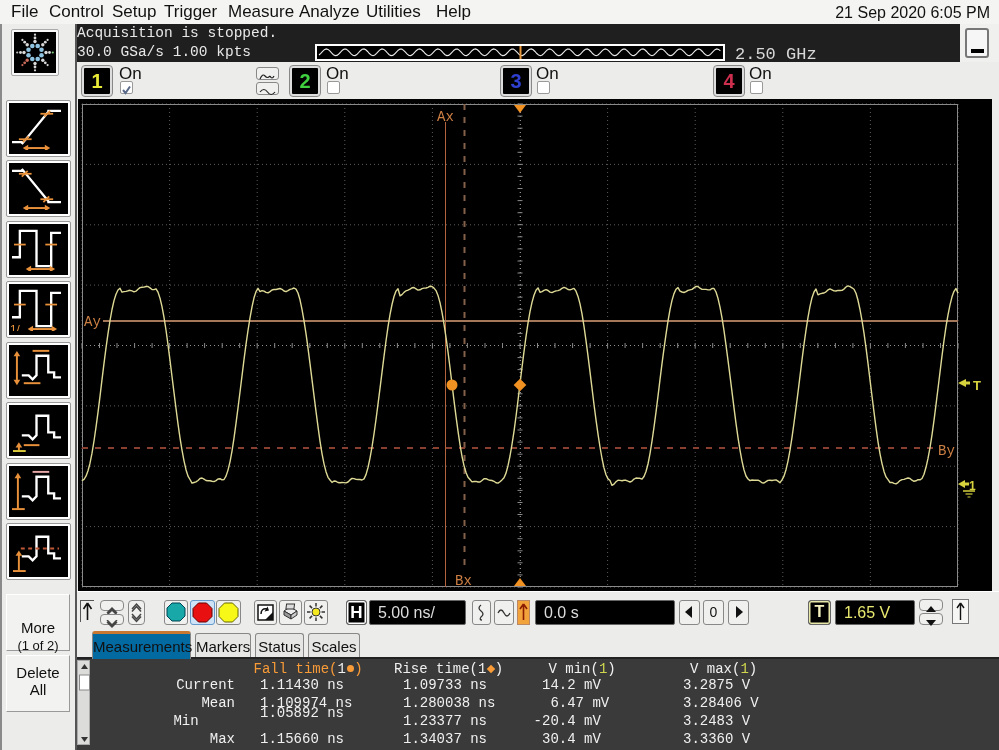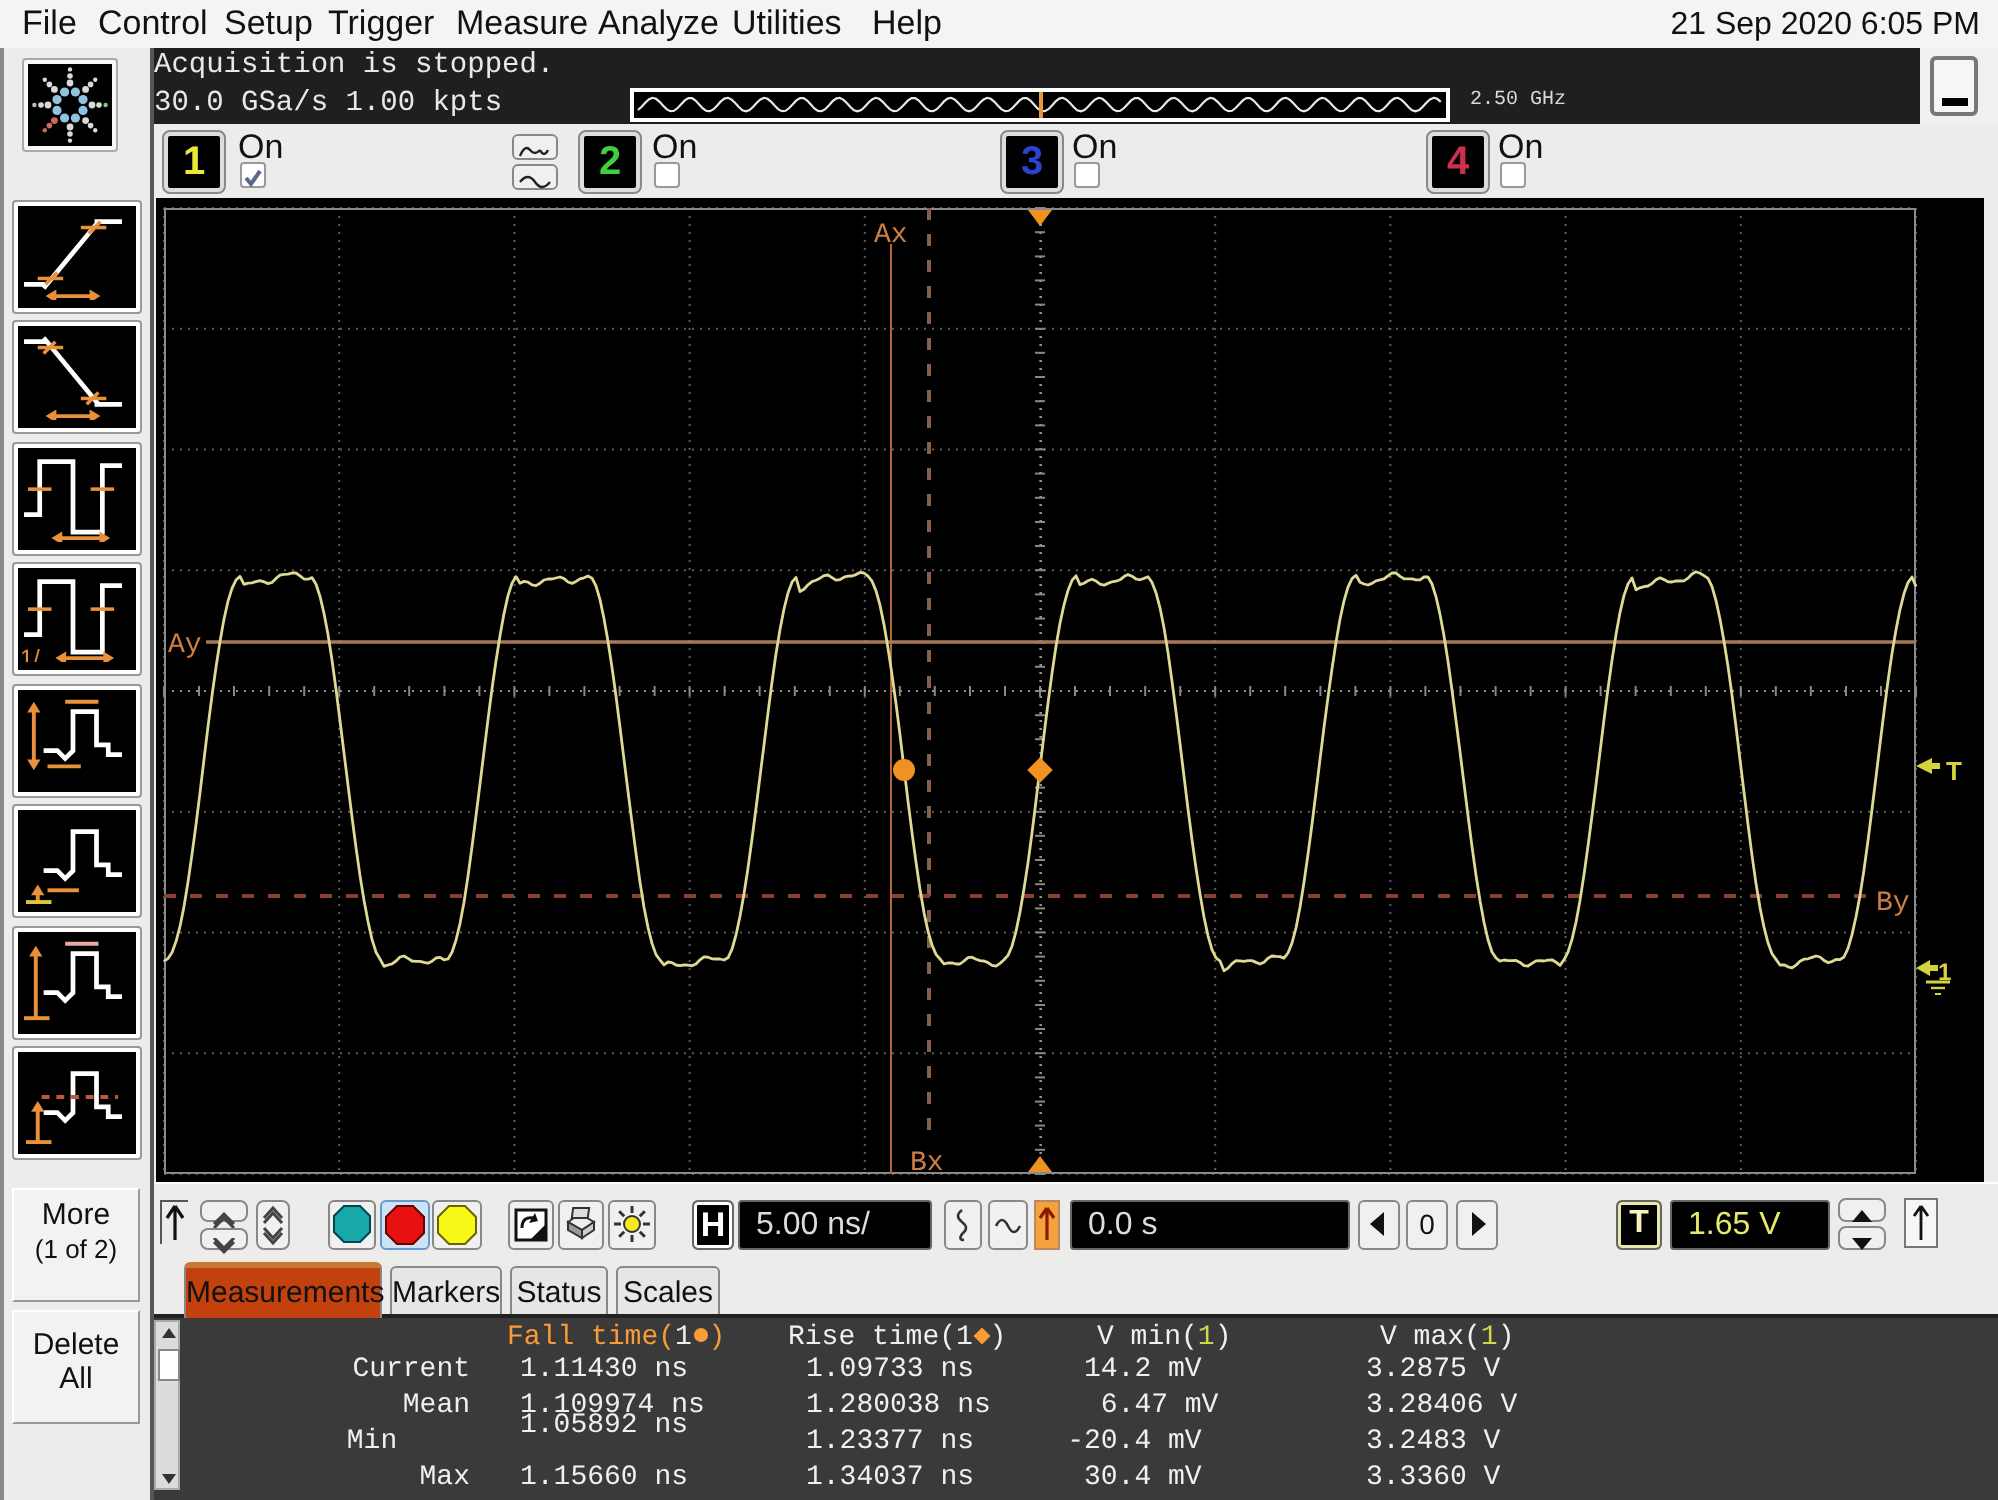--- a/index.html
+++ b/index.html
@@ -150,32 +150,32 @@
         <polygon points="9,7 5.6,12.5 12.4,12.5" fill="#e8913a"></polygon>
         <line x1="3" y1="44" x2="16" y2="44" stroke="#e8913a" stroke-width="2"></line>
       </svg></div>
   <div class="sbtn" style="top:524px;height:55px"><svg width="55" height="47" viewBox="0 0 56 48">
         <path d="M13 31 H20 L24 35 L28 31 V11 H40 V28 H46 V33 H53" stroke="#fff" stroke-width="2.4" fill="none"></path>
         <line x1="12" y1="23" x2="51" y2="23" stroke="#c05838" stroke-width="2" stroke-dasharray="4 3.5"></line>
         <line x1="10" y1="29" x2="10" y2="46" stroke="#e8913a" stroke-width="2"></line>
         <polygon points="10,25 6.6,30.5 13.4,30.5" fill="#e8913a"></polygon>
         <line x1="4" y1="46" x2="17" y2="46" stroke="#e8913a" stroke-width="2"></line>
       </svg></div>
-  <div class="gbtn" style="top:594px;height:57px;padding-top:4px;font-size:15px">More<br><span style="font-size:13px">(1 of 2)</span></div>
+  <div class="gbtn" style="top:594px;height:57px;padding-top:24px;font-size:15px">More<br><span style="font-size:13px">(1 of 2)</span></div>
   <div class="gbtn" style="top:655px;height:57px;padding-top:8px;font-size:15px">Delete<br>All</div>
 
   <div id="statusbar" class="abs">
     <div class="abs mono" style="left:0px;top:1px;font-size:14.5px;letter-spacing:0">Acquisition is stopped.</div>
     <div class="abs mono" style="left:0px;top:20px;font-size:14.5px">30.0 GSa/s  1.00 kpts</div>
     <svg class="abs" style="left:238px;top:20px" width="410" height="17" viewBox="315 44 410 17">
 <rect x="315" y="44" width="410" height="17" fill="#000" stroke="#fff" stroke-width="4"></rect>
 <path d="M319.0 55.0 L320.8 53.4 L322.6 51.4 L324.4 49.7 L326.2 48.9 L328.0 49.4 L329.8 50.9 L331.6 52.9 L333.4 54.7 L335.2 55.6 L337.0 55.4 L338.8 54.0 L340.6 52.1 L342.4 50.2 L344.2 49.0 L346.0 49.1 L347.8 50.3 L349.6 52.2 L351.4 54.2 L353.2 55.5 L355.0 55.6 L356.8 54.6 L358.6 52.7 L360.4 50.7 L362.2 49.3 L364.0 48.9 L365.8 49.8 L367.6 51.5 L369.4 53.5 L371.2 55.1 L373.0 55.7 L374.8 55.0 L376.6 53.4 L378.4 51.4 L380.2 49.7 L382.0 48.9 L383.8 49.4 L385.6 50.9 L387.4 52.9 L389.2 54.7 L391.0 55.6 L392.8 55.4 L394.6 54.0 L396.4 52.1 L398.2 50.2 L400.0 49.0 L401.8 49.1 L403.6 50.3 L405.4 52.2 L407.2 54.2 L409.0 55.5 L410.8 55.6 L412.6 54.6 L414.4 52.7 L416.2 50.7 L418.0 49.3 L419.8 48.9 L421.6 49.8 L423.4 51.5 L425.2 53.5 L427.0 55.1 L428.8 55.7 L430.6 55.0 L432.4 53.4 L434.2 51.4 L436.0 49.7 L437.8 48.9 L439.6 49.4 L441.4 50.9 L443.2 52.9 L445.0 54.7 L446.8 55.6 L448.6 55.4 L450.4 54.0 L452.2 52.1 L454.0 50.2 L455.8 49.0 L457.6 49.1 L459.4 50.3 L461.2 52.2 L463.0 54.2 L464.8 55.5 L466.6 55.6 L468.4 54.6 L470.2 52.7 L472.0 50.7 L473.8 49.3 L475.6 48.9 L477.4 49.8 L479.2 51.5 L481.0 53.5 L482.8 55.1 L484.6 55.7 L486.4 55.0 L488.2 53.4 L490.0 51.4 L491.8 49.7 L493.6 48.9 L495.4 49.4 L497.2 50.9 L499.0 52.9 L500.8 54.7 L502.6 55.6 L504.4 55.4 L506.2 54.0 L508.0 52.1 L509.8 50.2 L511.6 49.0 L513.4 49.1 L515.2 50.3 L517.0 52.2 L518.8 54.2 L520.6 55.5 L522.4 55.6 L524.2 54.6 L526.0 52.7 L527.8 50.7 L529.6 49.3 L531.4 48.9 L533.2 49.8 L535.0 51.5 L536.8 53.5 L538.6 55.1 L540.4 55.7 L542.2 55.0 L544.0 53.4 L545.8 51.4 L547.6 49.7 L549.4 48.9 L551.2 49.4 L553.0 50.9 L554.8 52.9 L556.6 54.7 L558.4 55.6 L560.2 55.4 L562.0 54.0 L563.8 52.1 L565.6 50.2 L567.4 49.0 L569.2 49.1 L571.0 50.3 L572.8 52.2 L574.6 54.2 L576.4 55.5 L578.2 55.6 L580.0 54.6 L581.8 52.7 L583.6 50.7 L585.4 49.3 L587.2 48.9 L589.0 49.8 L590.8 51.5 L592.6 53.5 L594.4 55.1 L596.2 55.7 L598.0 55.0 L599.8 53.4 L601.6 51.4 L603.4 49.7 L605.2 48.9 L607.0 49.4 L608.8 50.9 L610.6 52.9 L612.4 54.7 L614.2 55.6 L616.0 55.4 L617.8 54.0 L619.6 52.1 L621.4 50.2 L623.2 49.0 L625.0 49.1 L626.8 50.3 L628.6 52.2 L630.4 54.2 L632.2 55.5 L634.0 55.6 L635.8 54.6 L637.6 52.7 L639.4 50.7 L641.2 49.3 L643.0 48.9 L644.8 49.8 L646.6 51.5 L648.4 53.5 L650.2 55.1 L652.0 55.7 L653.8 55.0 L655.6 53.4 L657.4 51.4 L659.2 49.7 L661.0 48.9 L662.8 49.4 L664.6 50.9 L666.4 52.9 L668.2 54.7 L670.0 55.6 L671.8 55.4 L673.6 54.0 L675.4 52.1 L677.2 50.2 L679.0 49.0 L680.8 49.1 L682.6 50.3 L684.4 52.2 L686.2 54.2 L688.0 55.5 L689.8 55.6 L691.6 54.6 L693.4 52.7 L695.2 50.7 L697.0 49.3 L698.8 48.9 L700.6 49.8 L702.4 51.5 L704.2 53.5 L706.0 55.1 L707.8 55.7 L709.6 55.0 L711.4 53.4 L713.2 51.4 L715.0 49.7 L716.8 48.9 L718.6 49.4 L720.4 50.9" fill="none" stroke="#e8e8e8" stroke-width="1.1"></path>
 <line x1="520.5" y1="46" x2="520.5" y2="59" stroke="#e8973a" stroke-width="2"></line>
 </svg>
-    <div class="abs mono" style="left:658px;top:21px;font-size:10px;color:#d8d8d8">2.50 GHz</div>
+    <div class="abs mono" style="left:658px;top:21px;font-size:17px;color:#d8d8d8">2.50 GHz</div>
   </div>
   <div id="minarea" class="abs"></div>
   <div id="minbtn" class="abs">
       <div></div>
     </div>
 
   <div id="chanbar" class="abs">
     <div class="chbox" style="left:5px;color:#e8e838">1</div>
     <div class="onlab" style="left:42px">On</div>
     <div class="cb" style="left:43px"><svg width="11" height="11" viewBox="0 0 11 11">
@@ -428,21 +428,21 @@
     <div class="tbtn" style="left:842px;top:21px;width:24px;height:12px;border-radius:4px"><svg width="22" height="10">
           <polygon points="11,8 16,2 6,2" fill="#111"></polygon>
         </svg></div>
     <div class="abs" style="left:875px;top:7px;width:17px;height:25px;background:#f6f6f4;border:1px solid #777"><svg width="15" height="23">
           <path d="M7.5 3 L7.5 20 M7.5 3 L4 8 M7.5 3 L11 8" stroke="#111" stroke-width="1.4" fill="none"></path>
         </svg></div>
 
   </div>
 
   <div id="tabrow" class="abs">
-    <div class="tab" style="left:15px;width:99px;background:#c2410c;border-top:3px solid #c87830;top:3px;height:28px;z-index:2">Measurements</div>
+    <div class="tab" style="left:15px;width:99px;background:#0369a1;border-top:3px solid #c87830;top:3px;height:28px;z-index:2">Measurements</div>
     <div class="tab" style="left:118px;width:56px">Markers</div>
     <div class="tab" style="left:178px;width:49px">Status</div>
     <div class="tab" style="left:231px;width:52px">Scales</div>
     <div class="abs" style="left:0;top:29px;width:922px;height:2px;background:#222"></div>
   </div>
 
   <div id="mtable" class="abs mono">
     <div id="scrollv">
       <svg width="13" height="85">
           <polygon points="6.5,3 10,8 3,8" fill="#333"></polygon>

